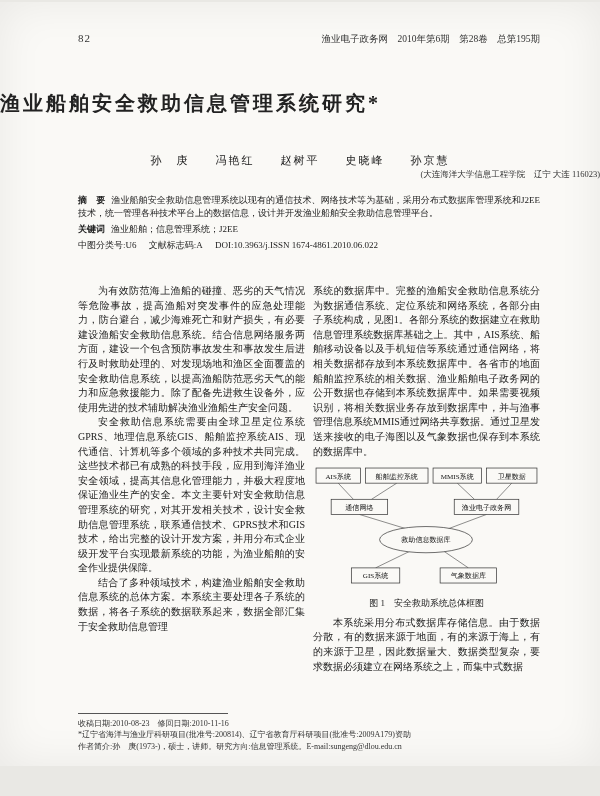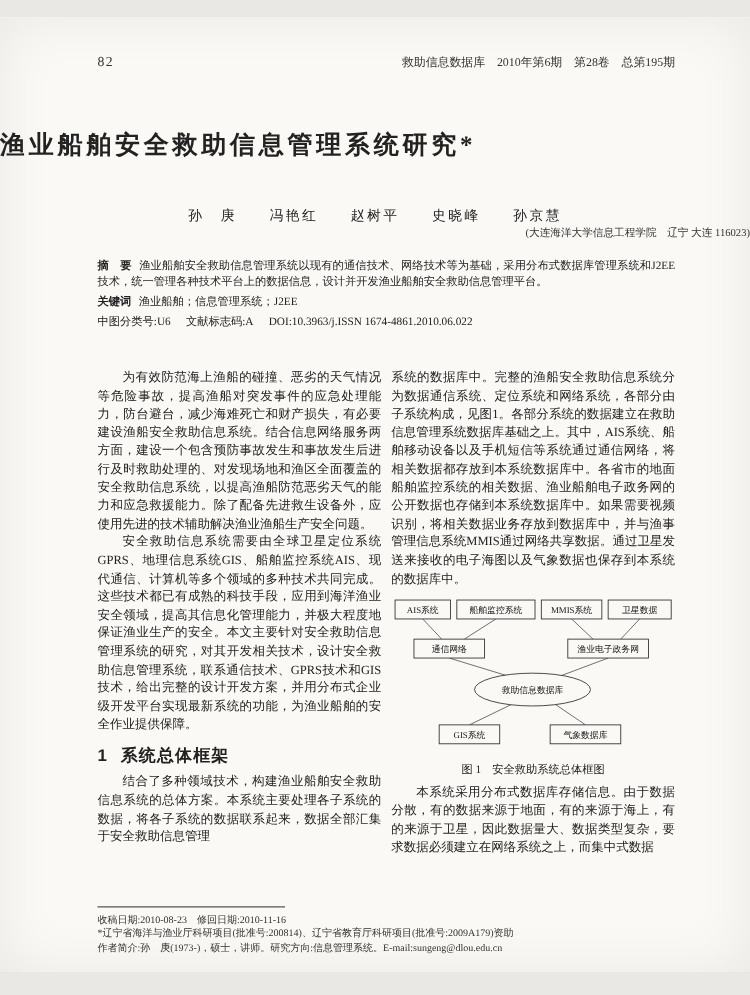--- a/index.html
+++ b/index.html
@@ -1,17 +1,17 @@
 <!DOCTYPE html>
 <html><head>
 <meta charset="utf-8">
 <style>
   html,body{margin:0;padding:0;background:#e9e8e4;}
   .page{
-    position:relative;width:600px;height:764px;margin:14px auto;
+    position:relative;width:600px;height:764px;margin:2px auto;
     background:#faf9f6;color:#222;overflow:hidden;
     font-family:"Liberation Serif","DejaVu Serif",serif;
     box-shadow:inset 0 0 45px rgba(0,0,0,0.07);
   }
   .header{position:absolute;top:30px;left:78px;right:60px;display:flex;justify-content:space-between;align-items:baseline;font-size:9.5px;color:#333;}
   .header .pageno{font-size:11px;letter-spacing:1px;}
   .title{position:absolute;top:88px;left:0;width:100%;text-align:left;font-size:20px;font-weight:bold;letter-spacing:3px;margin:0;}
   .authors{position:absolute;top:151px;left:0;width:100%;text-align:center;font-size:11px;letter-spacing:2px;}
   .affiliation{position:absolute;top:167px;left:0;width:100%;text-align:right;font-size:8.5px;color:#333;}
   .meta{position:absolute;top:192px;left:78px;right:60px;font-size:9px;line-height:13px;text-align:justify;}
@@ -32,21 +32,21 @@
   .footnotes{position:absolute;left:78px;right:60px;bottom:14px;font-size:8px;line-height:11.5px;color:#333;}
   .fn-rule{width:150px;border-top:1px solid #555;margin-bottom:4px;}
 </style>
 </head>
 <body>
 
 <div class="page">
 
   <div class="header">
     <span class="pageno">82</span>
-    <span class="journal">救助信息数据库　2010年第6期　第28卷　总第195期</span>
+    <span class="journal">渔业电子政务网　2010年第6期　第28卷　总第195期</span>
   </div>
 
   <h1 class="title">渔业船舶安全救助信息管理系统研究*</h1>
 
   <div class="authors">孙　庚　　冯艳红　　赵树平　　史晓峰　　孙京慧</div>
   <div class="affiliation">(大连海洋大学信息工程学院　辽宁 大连 116023)</div>
 
   <div class="meta">
     <div class="abstract">
       <span class="lbl">摘　要</span><span>渔业船舶安全救助信息管理系统以现有的通信技术、网络技术等为基础，采用分布式数据库管理系统和J2EE技术，统一管理各种技术平台上的数据信息，设计并开发渔业船舶安全救助信息管理平台。</span>
@@ -59,23 +59,20 @@
       <span class="seg">文献标志码:A</span>
       <span class="seg">DOI:10.3963/j.ISSN 1674-4861.2010.06.022</span>
     </div>
   </div>
 
   <div class="columns">
 
     <div class="col">
       <p>为有效防范海上渔船的碰撞、恶劣的天气情况等危险事故，提高渔船对突发事件的应急处理能力，防台避台，减少海难死亡和财产损失，有必要建设渔船安全救助信息系统。结合信息网络服务两方面，建设一个包含预防事故发生和事故发生后进行及时救助处理的、对发现场地和渔区全面覆盖的安全救助信息系统，以提高渔船防范恶劣天气的能力和应急救援能力。除了配备先进救生设备外，应使用先进的技术辅助解决渔业渔船生产安全问题。</p>
       <p>安全救助信息系统需要由全球卫星定位系统GPRS、地理信息系统GIS、船舶监控系统AIS、现代通信、计算机等多个领域的多种技术共同完成。这些技术都已有成熟的科技手段，应用到海洋渔业安全领域，提高其信息化管理能力，并极大程度地保证渔业生产的安全。本文主要针对安全救助信息管理系统的研究，对其开发相关技术，设计安全救助信息管理系统，联系通信技术、GPRS技术和GIS技术，给出完整的设计开发方案，并用分布式企业级开发平台实现最新系统的功能，为渔业船舶的安全作业提供保障。</p>
-      <h2 class="section-heading">
-        <span class="num">1</span><span>系统总体框架</span>
-      </h2>
       <p>结合了多种领域技术，构建渔业船舶安全救助信息系统的总体方案。本系统主要处理各子系统的数据，将各子系统的数据联系起来，数据全部汇集于安全救助信息管理</p>
     </div>
 
     <div class="col">
       <p style="text-indent:0;">系统的数据库中。完整的渔船安全救助信息系统分为数据通信系统、定位系统和网络系统，各部分由子系统构成，见图1。各部分系统的数据建立在救助信息管理系统数据库基础之上。其中，AIS系统、船舶移动设备以及手机短信等系统通过通信网络，将相关数据都存放到本系统数据库中。各省市的地面船舶监控系统的相关数据、渔业船舶电子政务网的公开数据也存储到本系统数据库中。如果需要视频识别，将相关数据业务存放到数据库中，并与渔事管理信息系统MMIS通过网络共享数据。通过卫星发送来接收的电子海图以及气象数据也保存到本系统的数据库中。</p>
 
       <div class="figure">
         <svg viewBox="0 0 225 128" xmlns="http://www.w3.org/2000/svg">
 
           <line class="fig-line" x1="25" y1="18" x2="40" y2="34"></line>

